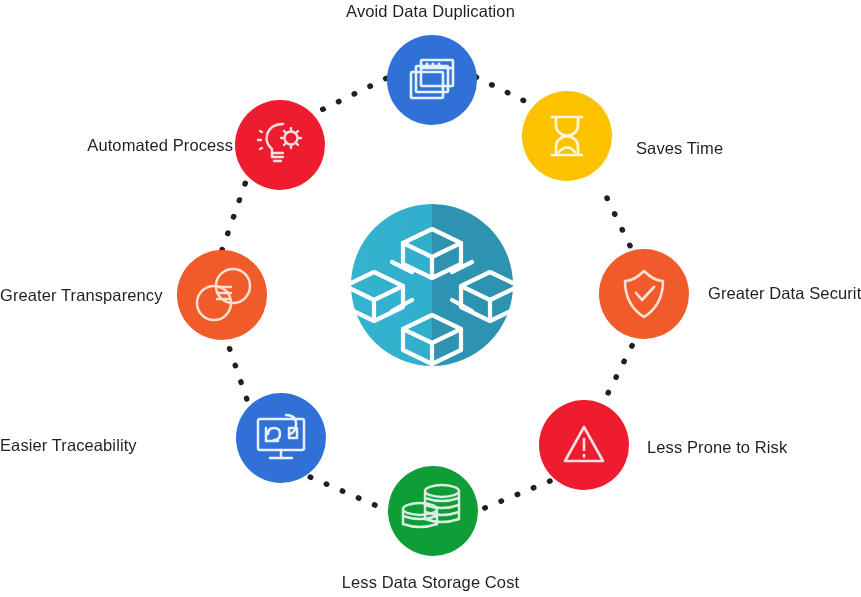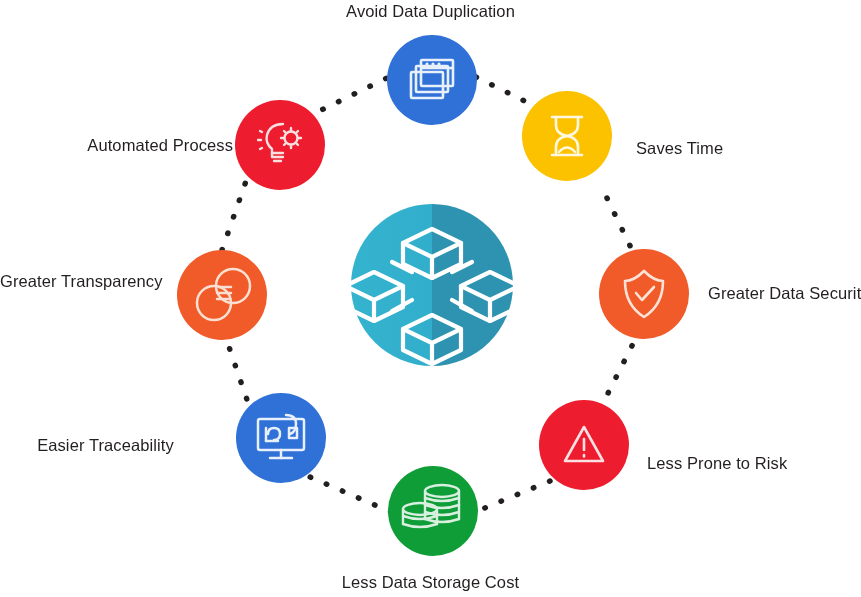--- a/index.html
+++ b/index.html
@@ -29,25 +29,25 @@
     position: absolute;
     font-family: "Liberation Sans", sans-serif;
     font-size: 16.5px;
     color: #231f20;
     white-space: nowrap;
     letter-spacing: 0.1px;
   }
   .lbl-top       { left: 0;   top: 2px;   width: 861px; text-align: center; }
   .lbl-bottom    { left: 0;   top: 573px; width: 861px; text-align: center; }
   .lbl-left-up   { left: 0;   top: 136px; width: 213px; text-align: right; padding-left: 20px; }
-  .lbl-left-mid  { left: 0;   top: 272px; width: 155px; text-align: center; }
-  .lbl-left-low  { left: 0;   top: 436px; width: 211px; text-align: center; }
+  .lbl-left-mid  { left: 0;   top: 286px; width: 155px; text-align: center; }
+  .lbl-left-low  { left: 0;   top: 436px; width: 211px; text-align: left; }
   .lbl-right-up  { left: 636px; top: 127px; margin-top: 12px; }
   .lbl-right-mid { left: 708px; top: 284px; }
-  .lbl-right-low { left: 647px; top: 454px; text-align: center; }
+  .lbl-right-low { left: 647px; top: 438px; text-align: center; }
 </style>
 </head>
 <body>
 
 <div id="canvas">
 
   <svg id="diagram-svg" viewBox="0 0 861 597">
     <defs>
       <linearGradient id="centerGrad" x1="0" y1="0" x2="1" y2="0">
         <stop offset="0%" stop-color="#34b3cf"></stop>

